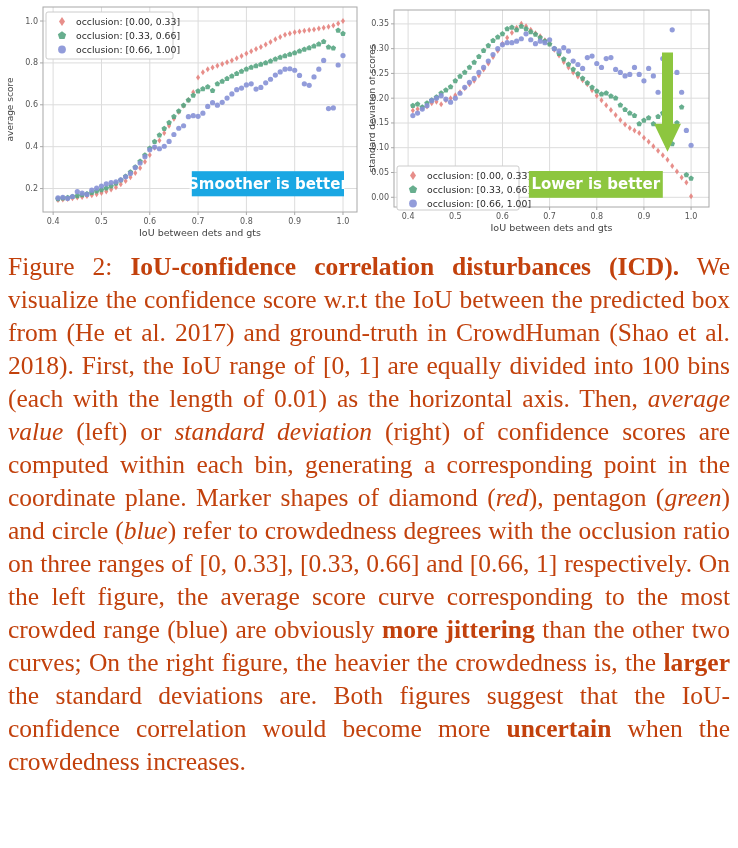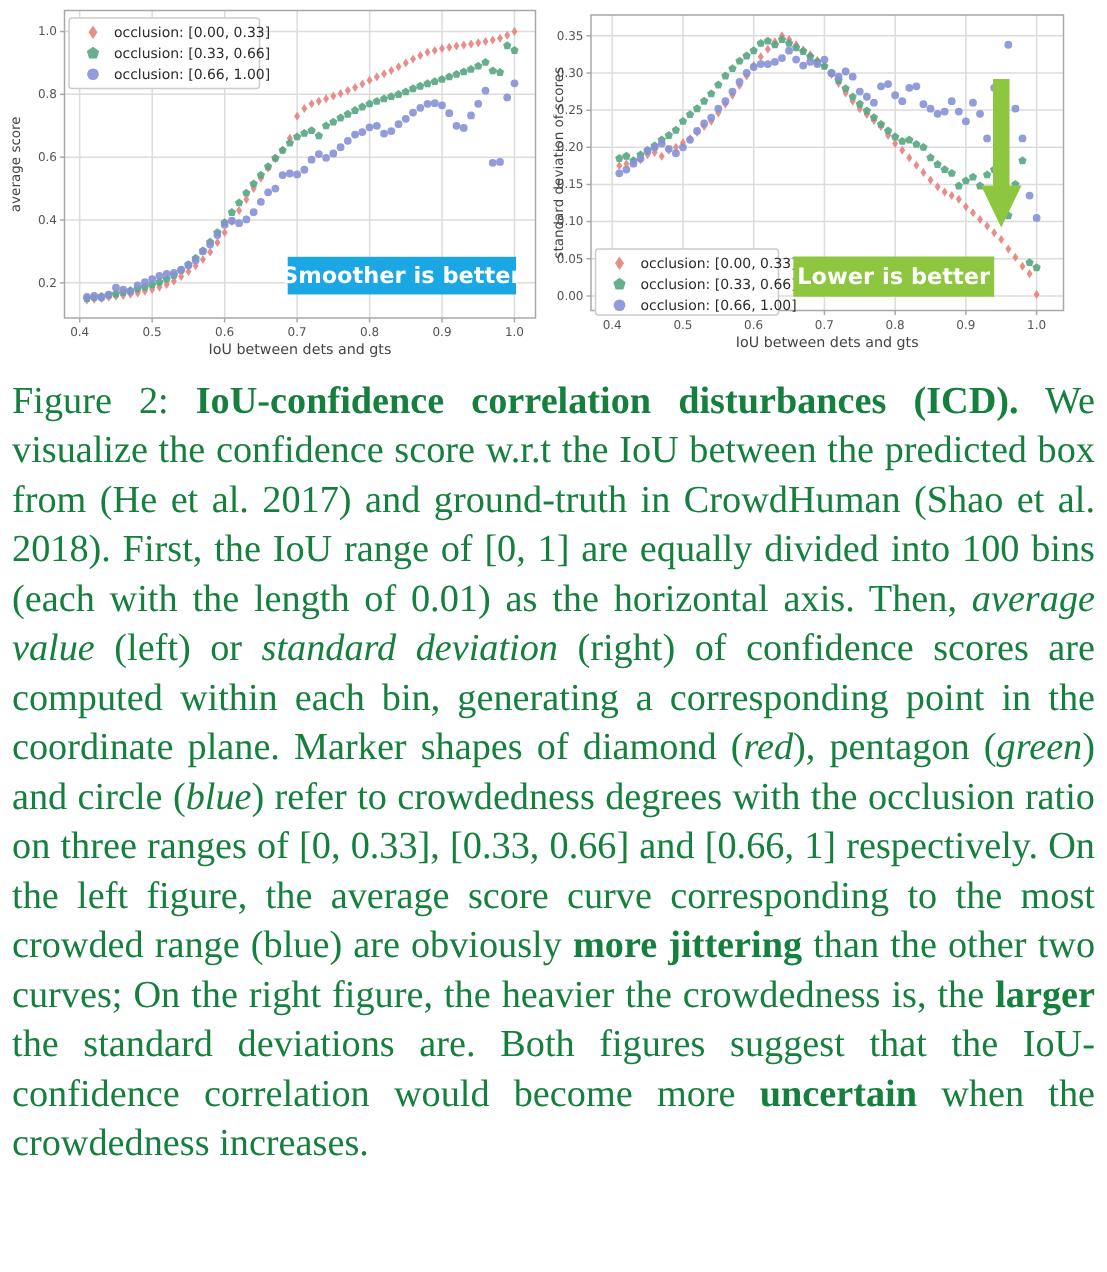--- a/index.html
+++ b/index.html
@@ -1,19 +1,19 @@
 <!DOCTYPE html>
 <html><head>
 <meta charset="utf-8">
 <style>
   html,body{margin:0;padding:0;background:#ffffff;}
   body{width:738px;height:848px;font-family:"Liberation Serif",serif;overflow:hidden;}
   .figure-row{display:flex;width:738px;height:240px;background:#fff;}
   .chart{width:369px;height:238px;display:block;background:#fff;}
-  .caption{font-size:25.5px;line-height:33px;color:#15803d;text-align:justify;
+  .caption{font-size:25.5px;line-height:33px;color:#c2410c;text-align:justify;
            margin:10px 8px 0 8px;font-family:"Liberation Serif",serif;}
   .caption .b{font-weight:bold;}
   .caption .i{font-style:italic;}
   svg text{font-family:"DejaVu Sans","Liberation Sans",sans-serif;}
 </style>
 </head>
 <body>
 
 <div class="figure-row">
   <svg id="chart-left" class="chart" width="369" height="238" viewBox="0 0 369 238" xmlns="http://www.w3.org/2000/svg">

